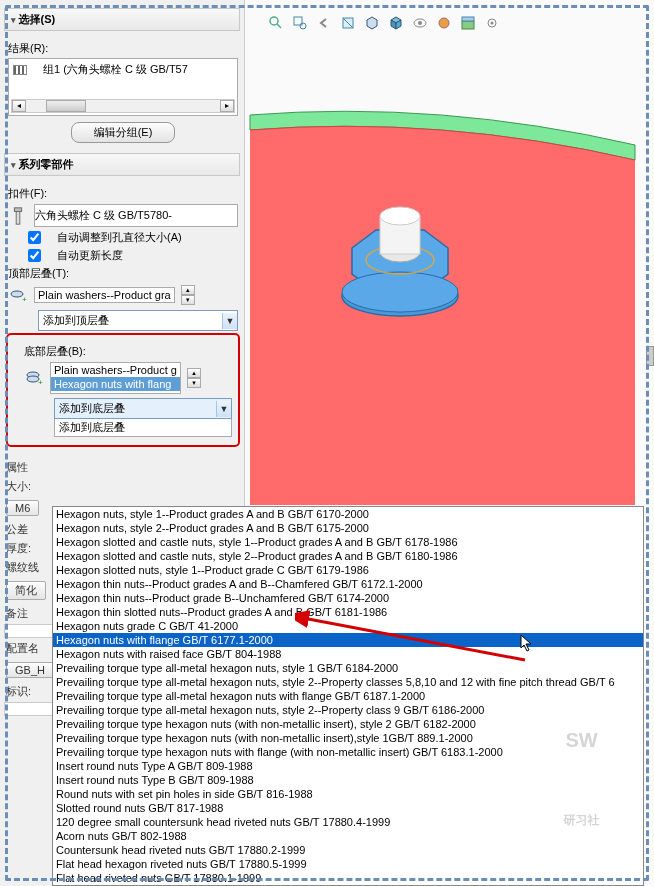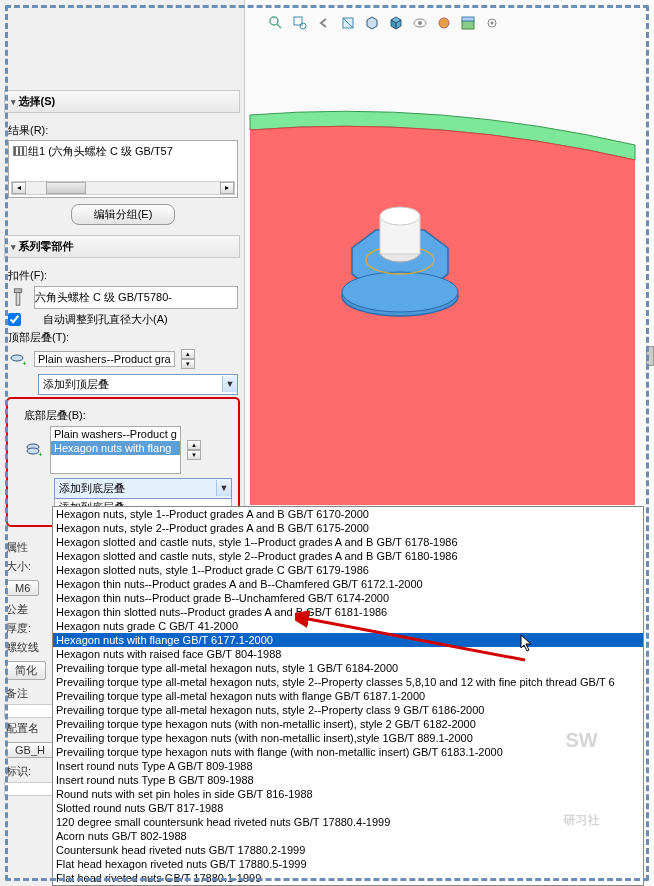--- a/index.html
+++ b/index.html
@@ -2,51 +2,51 @@
 <html><head>
 <meta charset="utf-8">
 <style>
 * { box-sizing: border-box; margin: 0; padding: 0; }
 body { font-family: "Microsoft YaHei", "SimSun", Arial, sans-serif; font-size: 11px; background: #fff; width: 654px; height: 886px; overflow: hidden; position: relative; }
 
 .wavy-border { position: absolute; border: 3px dashed #6b8eb8; top: 5px; left: 5px; right: 5px; bottom: 5px; border-radius: 2px; pointer-events: none; z-index: 100; }
 
 .container { display: flex; height: 100%; position: relative; }
 
-.side-panel { width: 245px; background: #f0f0f0; border-right: 1px solid #ccc; display: flex; flex-direction: column; padding: 8px 4px; overflow: hidden; position: relative; z-index: 2; justify-content: center; }
+.side-panel { width: 245px; background: #f0f0f0; border-right: 1px solid #ccc; display: flex; flex-direction: column; padding: 8px 4px; overflow: hidden; position: relative; z-index: 2; }
 
 .section-header { background: linear-gradient(#f8f8f8,#e8e8e8); border: 1px solid #c8c8c8; padding: 3px 6px; font-size: 11px; font-weight: bold; margin-bottom: 4px; cursor: pointer; position: relative; }
 .section-header::before { content: "▾"; font-size: 9px; margin-right: 3px; color: #555; }
 
 .section-body { padding: 3px 2px 8px 4px; }
 
 .label-row { font-size: 11px; margin: 3px 0 2px 0; color: #000; }
 
 .result-box { background: #fff; border: 1px solid #aaa; height: 58px; margin: 2px 0; padding: 2px; overflow: hidden; position: relative; }
-.result-item { display: flex; align-items: center; gap: 1px; padding: 1px 2px; }
+.result-item { display: flex; align-items: center; gap: 16px; padding: 1px 2px; }
 .result-icon { width: 14px; height: 10px; background: repeating-linear-gradient(90deg,#666 0 2px,#fff 2px 4px); border: 1px solid #888; }
 .result-hscroll { position: absolute; bottom: 2px; left: 2px; right: 2px; height: 14px; background: #f0f0f0; border: 1px solid #ccc; display: flex; }
 .result-hscroll .sbtn { width: 14px; background: linear-gradient(#fff,#ddd); border: 1px solid #aaa; font-size: 8px; text-align:center; }
 .result-hscroll .thumb { width: 40px; background: linear-gradient(#eee,#ccc); border: 1px solid #aaa; margin-left: 20px; }
 
 .center-btn { display: block; margin: 6px auto 2px; padding: 2px 22px; font-size: 11px; background: linear-gradient(#fdfdfd,#e3e3e3); border: 1px solid #999; border-radius: 8px; cursor: pointer; }
 
 .field-row { display: flex; align-items: center; gap: 6px; margin: 3px 0; }
 .field-icon { width: 20px; height: 22px; flex-shrink: 0; display: flex; align-items: center; justify-content: center; }
 .bolt-icon svg, .washer-icon svg, .stack-icon svg { width: 18px; height: 20px; }
 .field-input { flex: 1; background: #fff; border: 1px solid #aaa; padding: 3px 0; font-size: 11px; white-space: nowrap; overflow: hidden; }
 
-.chk-row { display: flex; align-items: center; gap: 22px; margin: 3px 0 3px 0; font-size: 11px; }
+.chk-row { display: flex; align-items: center; gap: 16px; margin: 3px 0 3px 20px; font-size: 11px; }
 .chk-row input { margin: 0; }
 
 .combo { background: #fff; border: 1px solid #7a9bc4; padding: 2px 4px; font-size: 11px; display: flex; justify-content: space-between; align-items: center; cursor: pointer; }
 .combo .arrow { width: 15px; text-align: center; font-size: 9px; color: #333; background: linear-gradient(#eaf3fc,#cde2f7); border-left: 1px solid #a8c4e0; margin: -2px -4px -2px 4px; padding: 3px 0; }
 .combo.indent { margin-left: 30px; margin-top: 4px; gap: 21px; }
 
-.stack-list { background: #fff; border: 1px solid #aaa; height: 48px; overflow: hidden; font-size: 11px; }
+.stack-list { background: #fff; border: 1px solid #aaa; height: 32px; overflow: hidden; font-size: 11px; }
 .stack-list .row { padding: 1px 3px; white-space: nowrap; overflow: hidden; }
 .stack-list .row.sel { background: #5e9ed6; color: #fff; }
 .stack-list.short { height: 16px; }
 
 .spin-btns { display: flex; flex-direction: column; width: 14px; }
 .spin-btns div { height: 10px; background: linear-gradient(#fff,#ddd); border: 1px solid #aaa; font-size: 7px; text-align: center; line-height: 8px; cursor: pointer; }
 
 .red-box { border: 2px solid #d40000; border-radius: 5px; padding: 6px 6px 8px 16px; margin: 2px -2px; }
 
 .tiny-labels { font-size: 11px; color: #333; }
@@ -109,20 +109,24 @@
               <rect x="5" y="2" width="8" height="4" fill="#bbb" stroke="#666"></rect>
               <rect x="7" y="6" width="4" height="14" fill="#ddd" stroke="#666"></rect>
             </svg>
         </div>
         <div class="field-input">六角头螺栓 C 级 GB/T5780-</div>
       </div>
 
       <label class="chk-row">
         <input type="checkbox" checked="" style="">
         <span>自动调整到孔直径大小(A)</span>
+      </label>
+      <label class="chk-row">
+        <input type="checkbox" checked="" style="">
+        <span>自动更新长度</span>
       </label>
 
       <div class="label-row">顶部层叠(T):</div>
       <div class="field-row">
         <div class="field-icon washer-icon">
           <svg viewBox="0 0 18 18">
               <ellipse cx="8" cy="8" rx="6" ry="3" fill="#cde" stroke="#357"></ellipse>
               <text x="13" y="16" font-size="8" fill="#090">+</text>
             </svg>
         </div>

